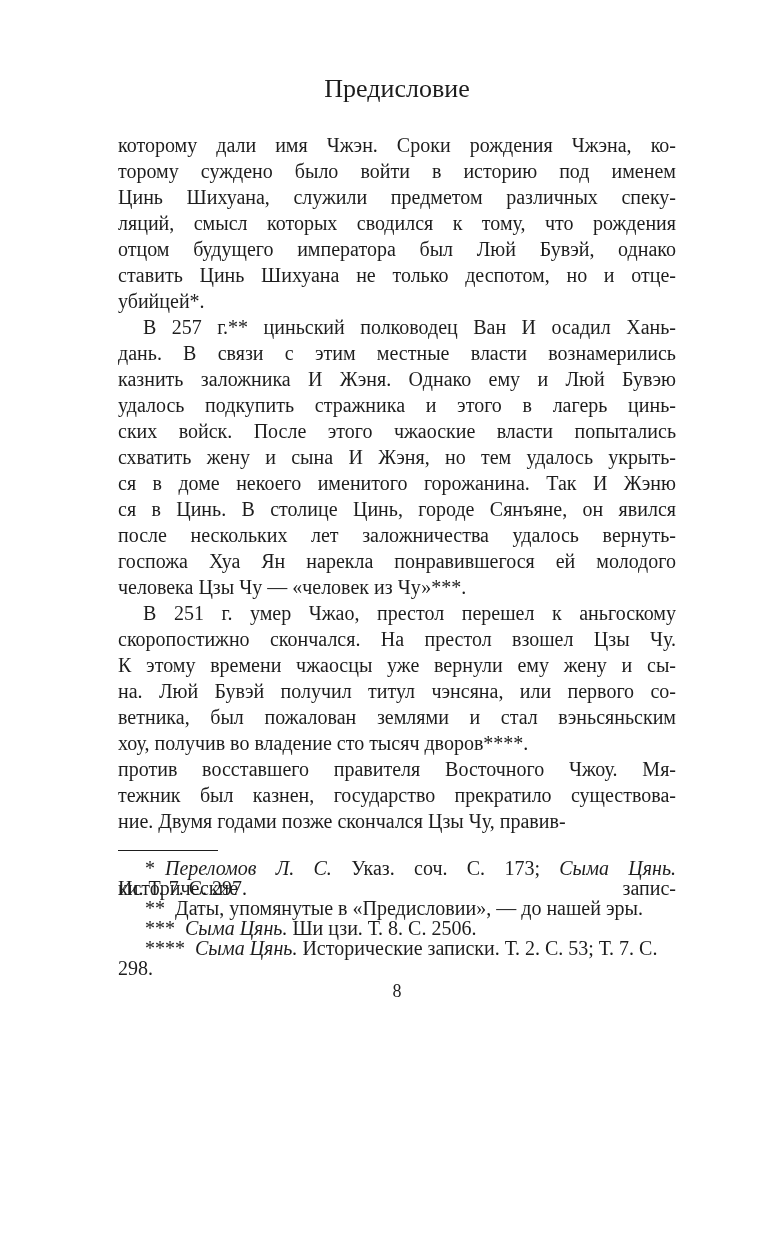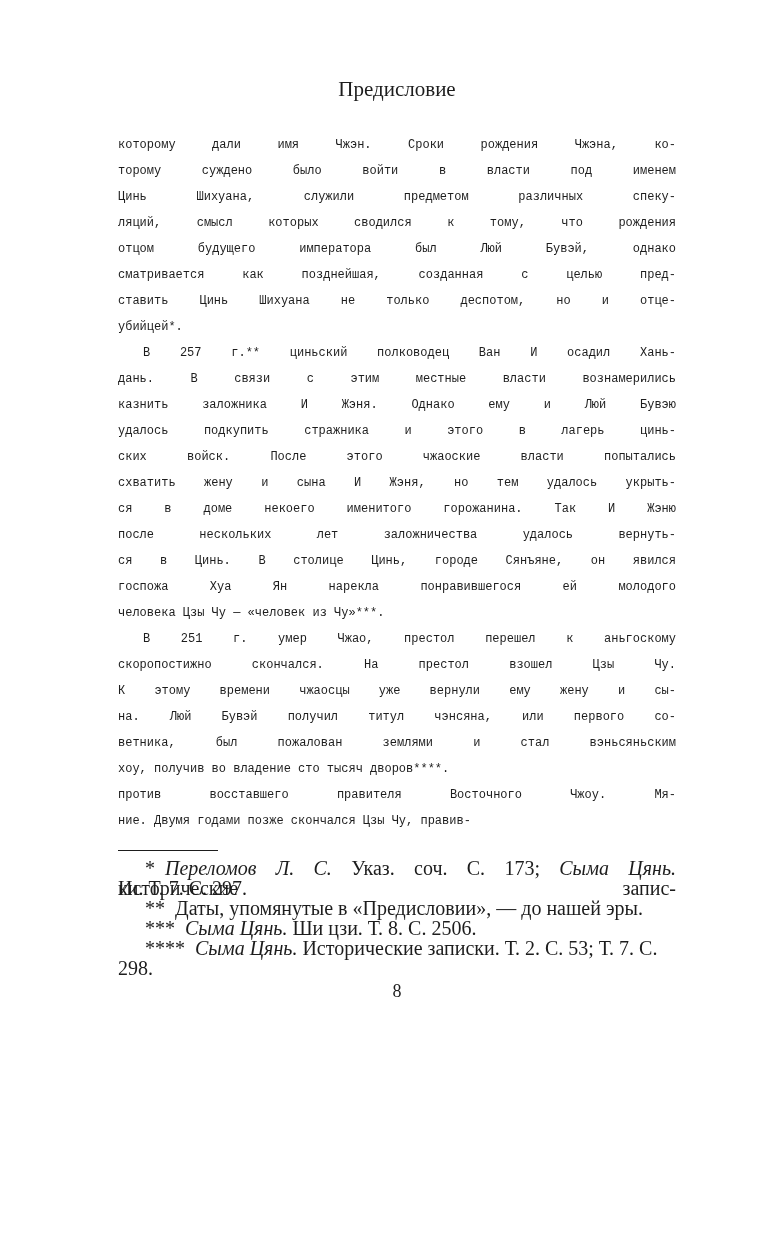--- a/index.html
+++ b/index.html
@@ -13,34 +13,33 @@
     overflow: hidden;
   }
   .column {
     position: absolute;
     left: 118px;
     top: 78px;
     width: 558px;
   }
   .running-head {
     text-align: center;
-    font-size: 21px;
+    font-size: 26px;
     line-height: 22px;
   }
   .body-text { margin-top: 32px; }
   .para { margin: 0; }
   .line {
-    font-size: 12px;
+    font-size: 20px;
     line-height: 26px;
     height: 26px;
     text-align: justify;
     text-align-last: justify;
     white-space: nowrap;
     white-space: normal;
-    font-family: Liberation Mono, monospace;
   }
   .line.last { text-align: left; text-align-last: left; }
   .line.indent { text-indent: 25px; }
   .footnote-sep {
     margin-top: 16px;
     width: 100px;
     height: 0;
     border-top: 1.5px solid #1d1d1d;
   }
   .footnotes { margin-top: 7px; }
@@ -63,51 +62,51 @@
 </head>
 <body>
 
 <div class="page">
   <div class="column">
     <div class="running-head">Предисловие</div>
 
     <div class="body-text">
         <div class="para">
           <div class="line">которому дали имя Чжэн. Сроки рождения Чжэна, ко-</div>
-          <div class="line">торому суждено было войти в власти под именем</div>
+          <div class="line">торому суждено было войти в историю под именем</div>
           <div class="line">Цинь Шихуана, служили предметом различных спеку-</div>
           <div class="line">ляций, смысл которых сводился к тому, что рождения</div>
           <div class="line">отцом будущего императора был Люй Бувэй, однако</div>
-          <div class="line">сматривается как позднейшая, созданная с целью пред-</div>
           <div class="line">ставить Цинь Шихуана не только деспотом, но и отце-</div>
           <div class="line last">убийцей*.</div>
         </div>
         <div class="para">
           <div class="line indent">В 257 г.** циньский полководец Ван И осадил Хань-</div>
           <div class="line">дань. В связи с этим местные власти вознамерились</div>
           <div class="line">казнить заложника И Жэня. Однако ему и Люй Бувэю</div>
           <div class="line">удалось подкупить стражника и этого в лагерь цинь-</div>
           <div class="line">ских войск. После этого чжаоские власти попытались</div>
           <div class="line">схватить жену и сына И Жэня, но тем удалось укрыть-</div>
           <div class="line">ся в доме некоего именитого горожанина. Так И Жэню</div>
+          <div class="line">ся в Цинь. В столице Цинь, городе Сянъяне, он явился</div>
           <div class="line">после нескольких лет заложничества удалось вернуть-</div>
-          <div class="line">ся в Цинь. В столице Цинь, городе Сянъяне, он явился</div>
           <div class="line">госпожа Хуа Ян нарекла понравившегося ей молодого</div>
           <div class="line last">человека Цзы Чу — «человек из Чу»***.</div>
         </div>
         <div class="para">
           <div class="line indent">В 251 г. умер Чжао, престол перешел к аньгоскому</div>
           <div class="line">скоропостижно скончался. На престол взошел Цзы Чу.</div>
           <div class="line">К этому времени чжаосцы уже вернули ему жену и сы-</div>
           <div class="line">на. Люй Бувэй получил титул чэнсяна, или первого со-</div>
           <div class="line">ветника, был пожалован землями и стал вэньсяньским</div>
           <div class="line last">хоу, получив во владение сто тысяч дворов****.</div>
         </div>
         <div class="para">
           <div class="line">против восставшего правителя Восточного Чжоу. Мя-</div>
+          <div class="line">тежник был казнен, государство прекратило существова-</div>
           <div class="line last">ние. Двумя годами позже скончался Цзы Чу, правив-</div>
         </div>
       </div>
 
     <div class="footnote-sep"></div>
 
     <div class="footnotes">
         <div class="fn-line justify indent"><span>* </span><span class="it">Переломов Л. С.</span><span> Указ. соч. С. 173; </span><span class="it">Сыма Цянь.</span><span> Исторические запис-</span></div>
         <div class="fn-line"><span>ки. Т. 7. С. 297.</span></div>
         <div class="fn-line indent"><span>** Даты, упомянутые в «Предисловии», — до нашей эры.</span></div>

